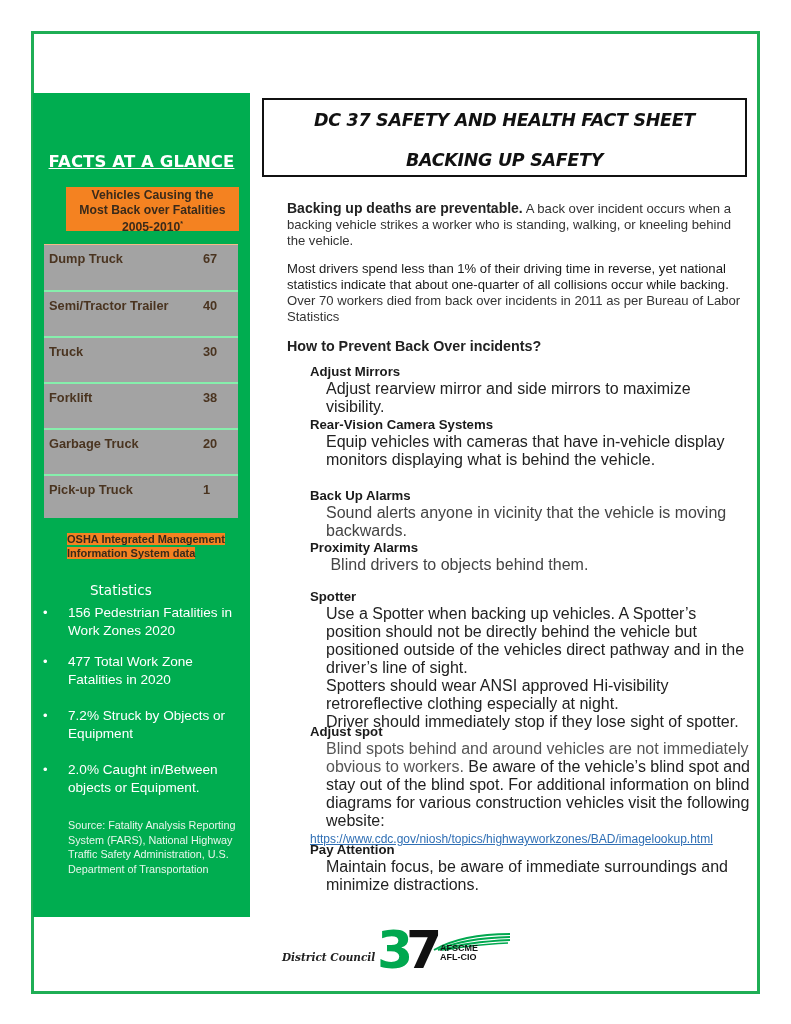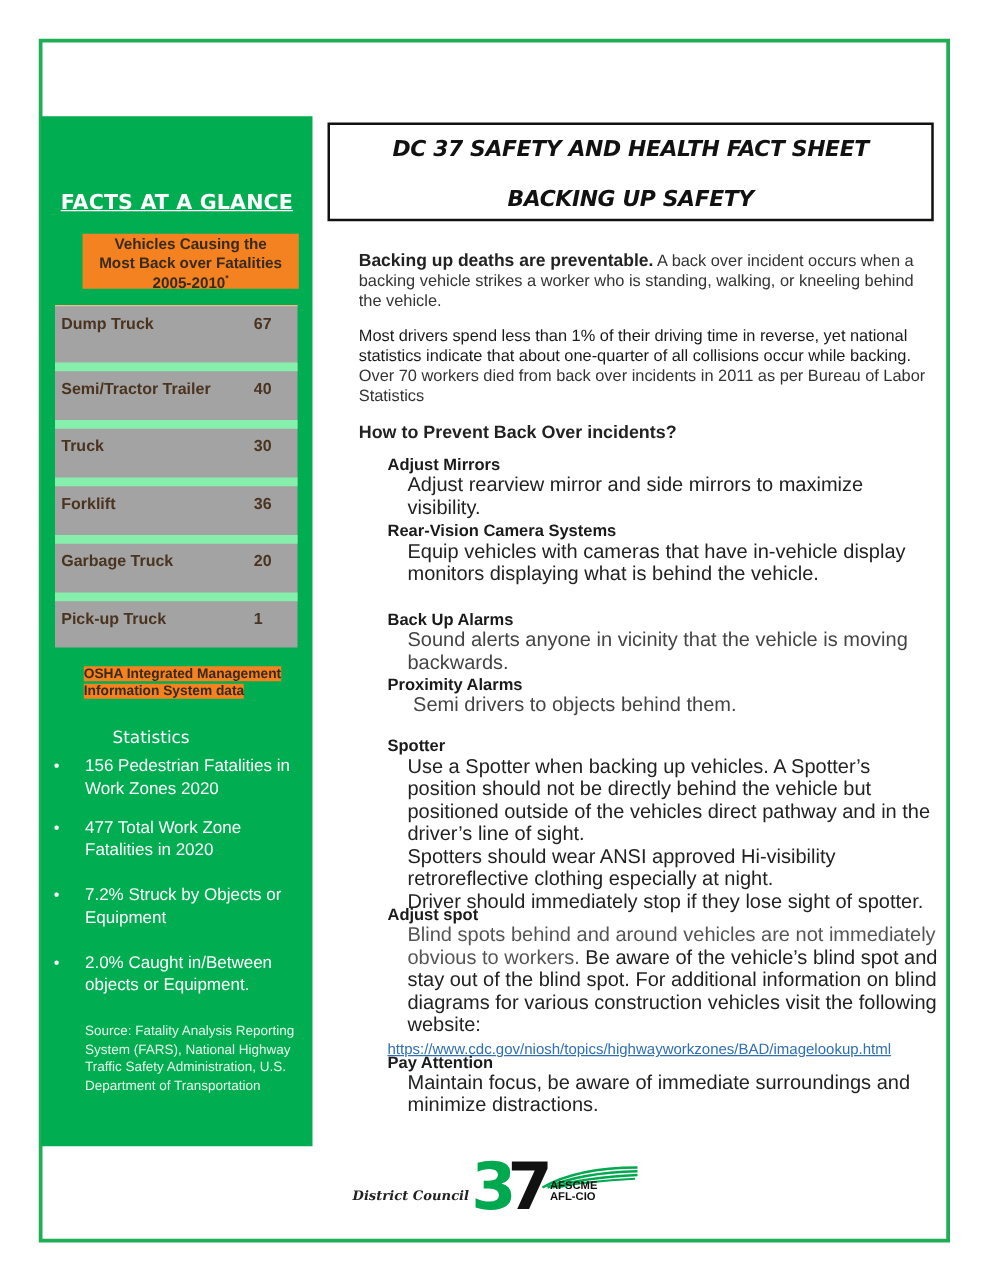--- a/index.html
+++ b/index.html
@@ -26,21 +26,21 @@
       background: #f48221; color: #3a2a1a; font-weight: bold; font-size: 12.2px;
       line-height: 14.5px; text-align: center; padding-top: 1px;
     }
     .vehicles-caption .sup { font-size: 7px; vertical-align: super; }
     .vehicle-table {
       position: absolute; left: 11px; top: 151px; width: 194px; height: 274px;
       background: #a3a3a3; border-collapse: collapse;
     }
     .vehicle-row {
       position: absolute; left: 0; width: 194px; height: 46px;
-      border-top: 7px solid #86efac;
+      border-top: 2px solid #86efac;
     }
     .vehicle-row:first-child { border-top: 1px solid #f5b98a; }
     .vehicle-name {
       position: absolute; left: 5px; top: 6px; font-size: 12.8px; font-weight: bold; color: #4a3420;
     }
     .vehicle-count {
       position: absolute; left: 159px; top: 6px; font-size: 12.8px; font-weight: bold; color: #4a3420;
     }
     .osha-note {
       position: absolute; left: 34px; top: 439px; width: 170px;
@@ -132,21 +132,21 @@
     <div class="vehicle-row" style="top:46px">
       <span class="vehicle-name">Semi/Tractor Trailer</span>
       <span class="vehicle-count">40</span>
     </div>
     <div class="vehicle-row" style="top:92px">
       <span class="vehicle-name">Truck</span>
       <span class="vehicle-count">30</span>
     </div>
     <div class="vehicle-row" style="top:138px">
       <span class="vehicle-name">Forklift</span>
-      <span class="vehicle-count">36</span>
+      <span class="vehicle-count">38</span>
     </div>
     <div class="vehicle-row" style="top:184px">
       <span class="vehicle-name">Garbage Truck</span>
       <span class="vehicle-count">20</span>
     </div>
     <div class="vehicle-row" style="top:230px">
       <span class="vehicle-name">Pick-up Truck</span>
       <span class="vehicle-count">1</span>
     </div>
   </div>
@@ -205,21 +205,21 @@
     <div class="tip-body">Equip vehicles with cameras that have in-vehicle display monitors displaying what is behind the vehicle.</div>
   </div>
 
   <div class="tip" style="top:289px">
     <div class="tip-title">Back Up Alarms</div>
     <div class="tip-body" style="color:#444">Sound alerts anyone in vicinity that the vehicle is moving backwards.</div>
   </div>
 
   <div class="tip" style="top:341px">
     <div class="tip-title">Proximity Alarms</div>
-    <div class="tip-body" style="color:#444; white-space:pre"> Semi drivers to objects behind them.</div>
+    <div class="tip-body" style="color:#444; white-space:pre"> Blind drivers to objects behind them.</div>
   </div>
 
   <div class="tip" style="top:390px">
     <div class="tip-title">Spotter</div>
     <div class="tip-body">Use a Spotter when backing up vehicles. A Spotter’s position should not be directly behind the vehicle but positioned outside of the vehicles direct pathway and in the driver’s line of sight.</div>
     <div class="tip-body">Spotters should wear ANSI approved Hi-visibility retroreflective clothing especially at night.</div>
     <div class="tip-body">Driver should immediately stop if they lose sight of spotter.</div>
   </div>
 
   <div class="tip" style="top:525px">

